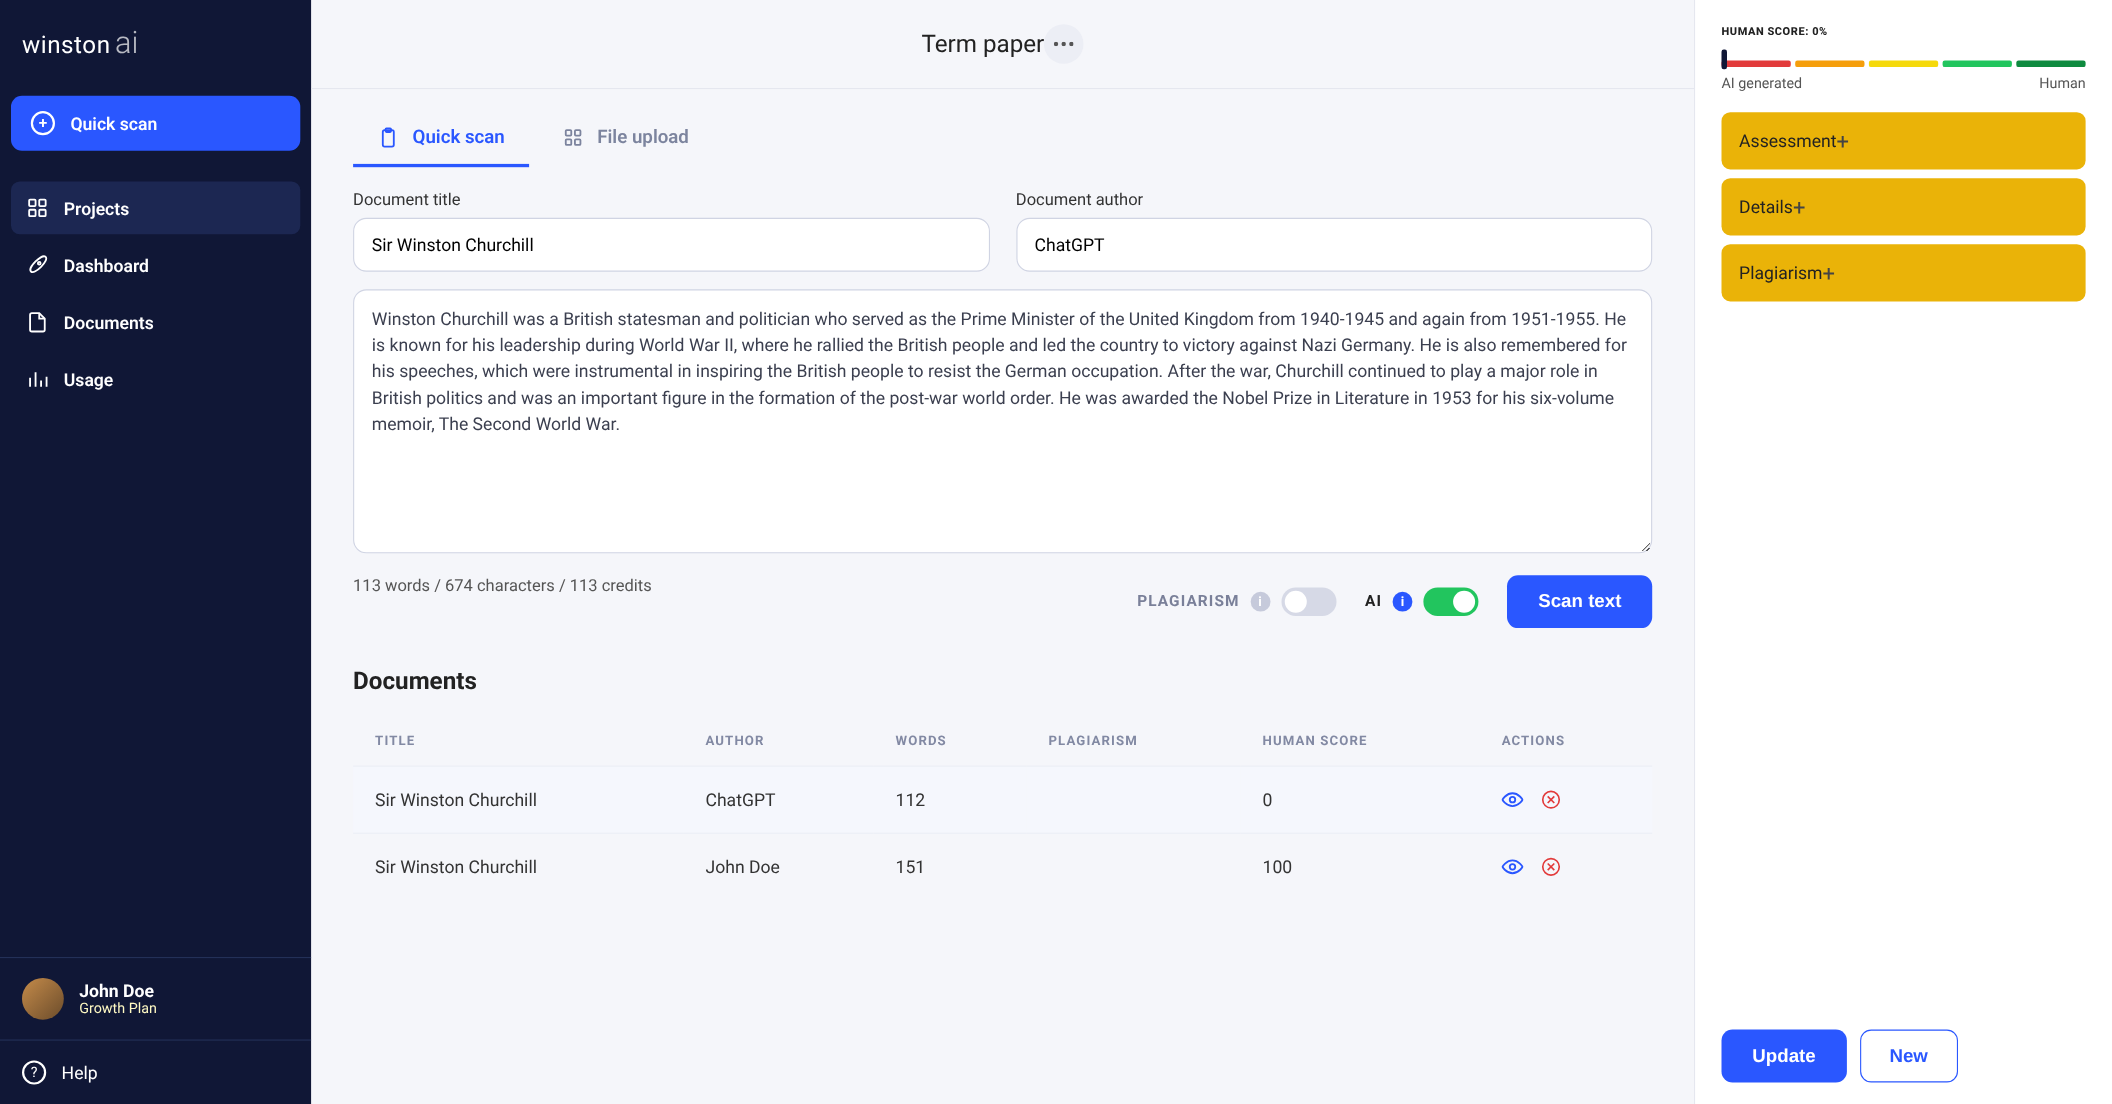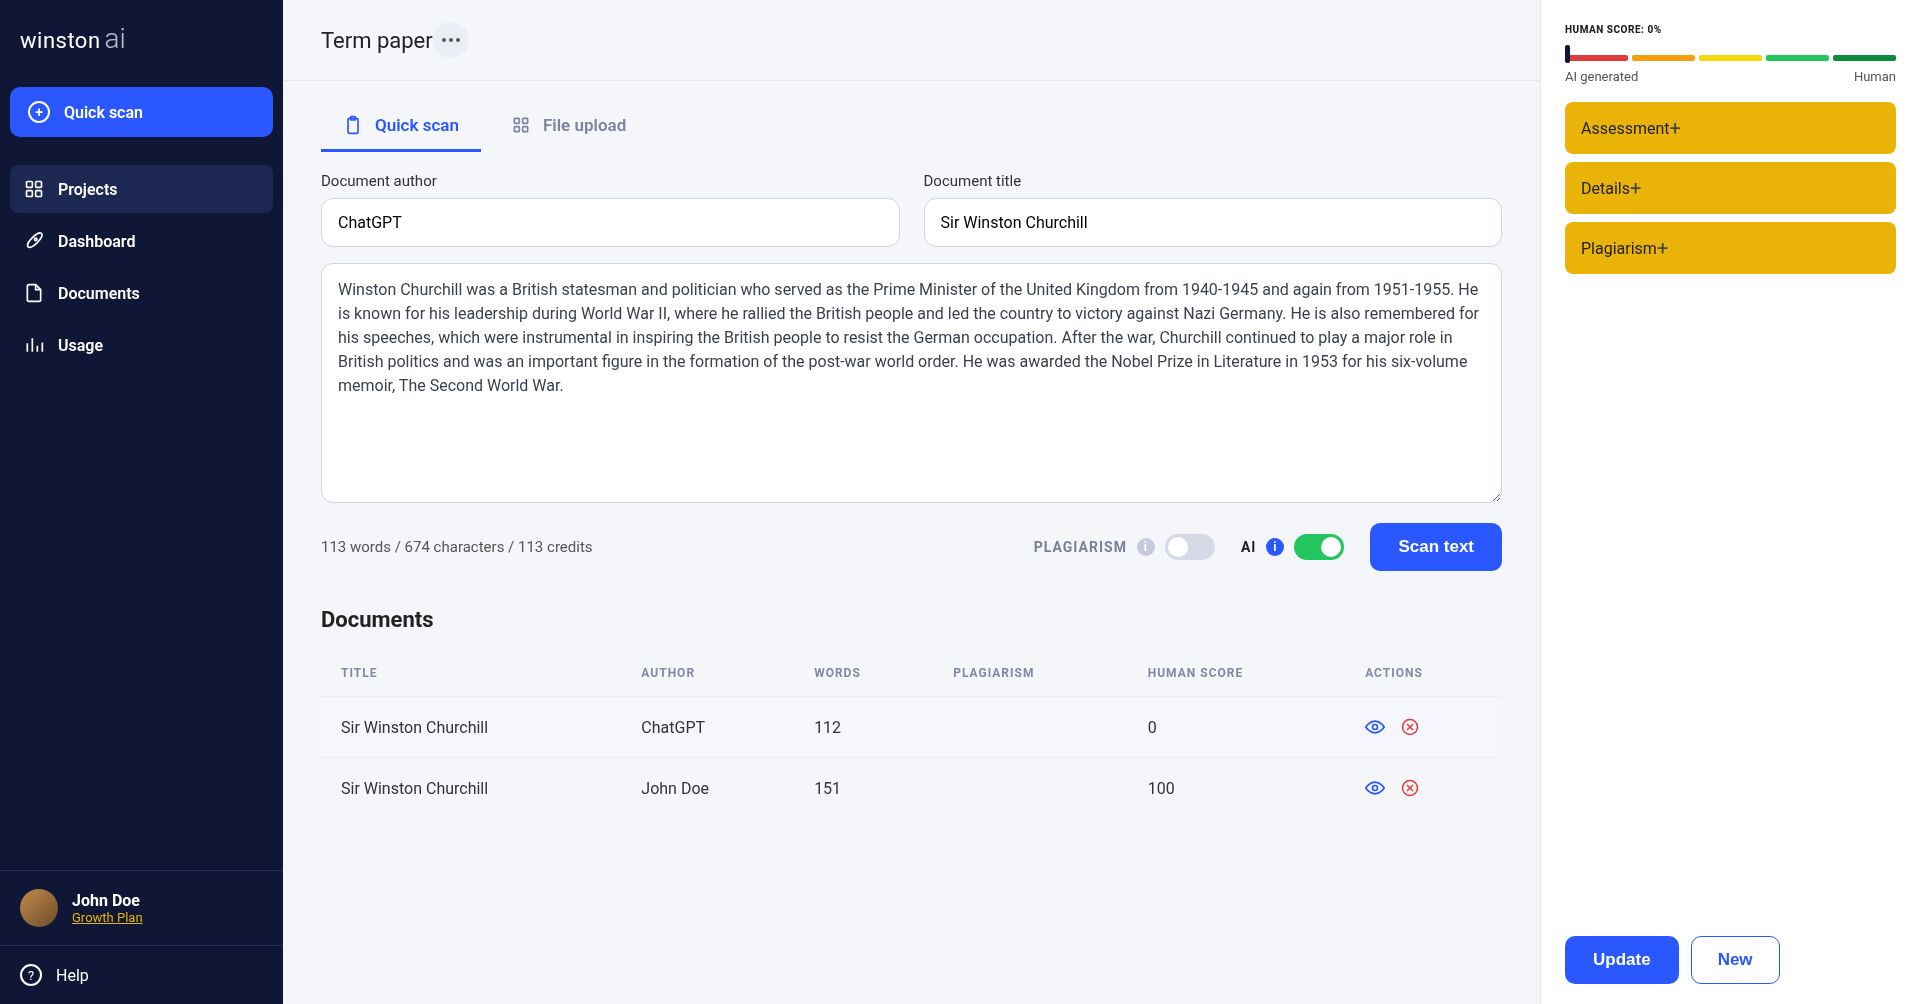--- a/index.html
+++ b/index.html
@@ -74,21 +74,21 @@
   .user-block {
     border-top: 1px solid #233058;
     padding: 18px 20px;
     display: flex; align-items: center; gap: 14px;
   }
   .avatar {
     width: 38px; height: 38px; border-radius: 50%;
     background: linear-gradient(135deg,#c58b4a,#6b4c2b);
   }
   .user-name { font-weight: 700; font-size: 16px; }
-  .user-plan { font-size: 13px; color: #eab308; text-decoration: underline; }
+  .user-plan { font-size: 13px; color: #fef9c3; }
   .help-block {
     border-top: 1px solid #233058;
     padding: 18px 20px;
     display: flex; align-items: center; gap: 14px;
     font-size: 16px;
     cursor: pointer;
   }
   .help-icon {
     width: 22px; height: 22px; border: 2px solid #fff; border-radius: 50%;
     display:flex;align-items:center;justify-content:center;font-size:13px;
@@ -97,21 +97,21 @@
   
   .main {
     flex: 1;
     display: flex;
     flex-direction: column;
     background: #f5f6fa;
     min-width: 0;
   }
   .header {
     padding: 22px 38px;
-    display: flex; align-items: center; justify-content: flex-start;
+    display: flex; align-items: center; justify-content: center;
     border-bottom: 1px solid #e5e7ef;
   }
   .header-title { font-size: 22px; color:#222; }
   .header-more {
     width: 36px; height: 36px; border-radius: 50%;
     background: #eceef5; display:flex;align-items:center;justify-content:center;
     cursor: pointer; color:#555;
   }
   .tabs {
     display:flex; gap: 8px; padding: 20px 38px 0 38px;
@@ -134,21 +134,21 @@
     font-family:inherit;
   }
   .big-textarea {
     width:100%; border:1px solid #d0d4e3; border-radius:12px;
     padding:14px 16px; font-size:16px; background:#fff;
     font-family:inherit; line-height:1.5; color:#3b3f4f;
     height:240px; resize:both;
   }
 
   .controls-row {
-    display:flex; align-items:center; justify-content:space-between;
+    display:flex; align-items:flex-start; justify-content:space-between;
     padding: 16px 38px 28px 38px;
   }
   .counts { font-size:15px; color:#555; }
   .toggle-group { display:flex; align-items:center; gap:26px; }
   .toggle-item { display:flex; align-items:center; gap:10px; font-size:14px; letter-spacing:1px; color:#7a8099; font-weight:700; }
   .info-circle {
     width:18px;height:18px;border-radius:50%;background:#c6cadb;color:#fff;
     display:flex;align-items:center;justify-content:center;font-size:12px;font-weight:700;
   }
   .ai-info { background:#2a57ff; }
@@ -306,26 +306,26 @@
           <rect x="4" y="14" width="6" height="6" rx="1"></rect>
           <rect x="14" y="14" width="6" height="6" rx="1"></rect>
         </svg>
       <span>File upload</span>
     </div>
   </div>
 
   <div class="form-area">
     <div class="form-row">
       <div class="field">
+        <label class="field-label">Document title</label>
+        <input class="text-input" type="text" value="Sir Winston Churchill" style="">
+      </div>
+      <div class="field">
         <label class="field-label">Document author</label>
         <input class="text-input" type="text" value="ChatGPT" style="">
-      </div>
-      <div class="field">
-        <label class="field-label">Document title</label>
-        <input class="text-input" type="text" value="Sir Winston Churchill" style="">
       </div>
     </div>
     <textarea class="big-textarea" style="">Winston Churchill was a British statesman and politician who served as the Prime Minister of the United Kingdom from 1940-1945 and again from 1951-1955. He is known for his leadership during World War II, where he rallied the British people and led the country to victory against Nazi Germany. He is also remembered for his speeches, which were instrumental in inspiring the British people to resist the German occupation. After the war, Churchill continued to play a major role in British politics and was an important figure in the formation of the post-war world order. He was awarded the Nobel Prize in Literature in 1953 for his six-volume memoir, The Second World War.</textarea>
   </div>
 
   <div class="controls-row">
     <div class="counts">113 words / 674 characters / 113 credits</div>
     <div class="toggle-group">
       <div class="toggle-item">
         <span>PLAGIARISM</span>

